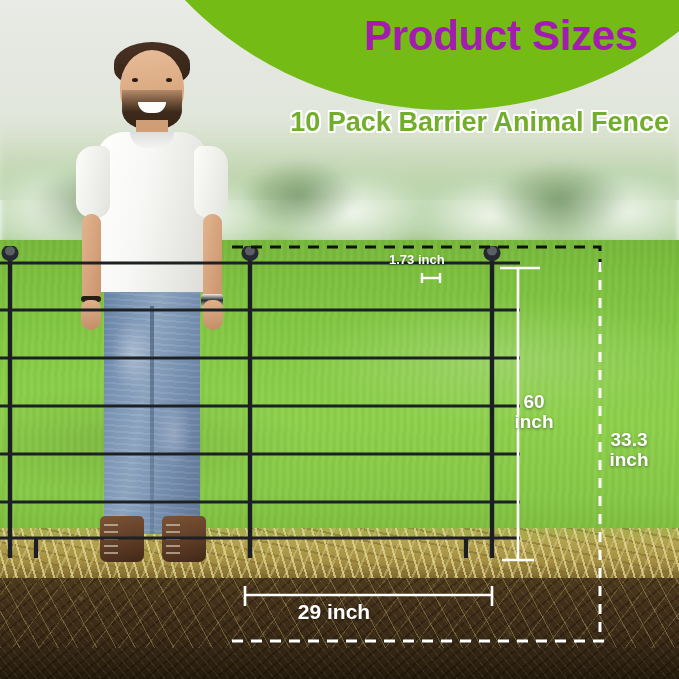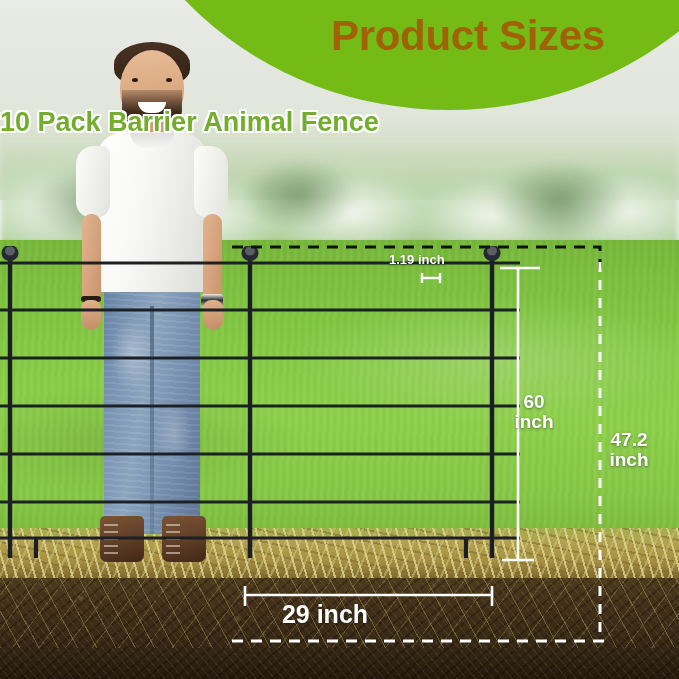--- a/index.html
+++ b/index.html
@@ -106,44 +106,44 @@
   .ph-boot.l{left:38px;} .ph-boot.r{left:100px;}
   .ph-boot:after{content:"";position:absolute;left:4px;top:8px;width:14px;height:30px;
        background:repeating-linear-gradient(180deg, rgba(235,225,210,.55) 0 2px, rgba(0,0,0,0) 2px 7px);}
   .ph-watch{position:absolute;left:139px;top:256px;width:22px;height:14px;border-radius:3px;
        background:linear-gradient(180deg,#ececec 0%,#2d2d2d 45%,#dcdcdc 100%);}
   .ph-band{position:absolute;left:19px;top:258px;width:20px;height:6px;border-radius:3px;background:#2a1d16;}
 
   
   .banner{position:absolute;right:-120px;top:-210px;width:700px;height:320px;
        background:#74bc15;border-radius:0 0 50% 50%/0 0 100% 100%;}
-  .banner-title{position:absolute;right:8px;top:15px;width:340px;text-align:left;
-       color:#a16207;font-size:42px;font-weight:bold;letter-spacing:-.3px;line-height:1;white-space:nowrap;}
-
-  .subtitle{position:absolute;left:0;top:106px;width:679px;
+  .banner-title{position:absolute;right:8px;top:15px;width:340px;text-align:center;
+       color:#a21caf;font-size:42px;font-weight:bold;letter-spacing:-.3px;line-height:1;white-space:nowrap;}
+
+  .subtitle{position:absolute;left:0;top:106px;width:679px;text-align:right;padding-right:10px;
        box-sizing:border-box;color:#72ad2c;font-size:27px;font-weight:bold;line-height:1.22;
        text-shadow:
          -1.6px -1.6px 0 #ffffff, 1.6px -1.6px 0 #ffffff,
          -1.6px 1.6px 0 #ffffff, 1.6px 1.6px 0 #ffffff,
          0 -1.9px 0 #ffffff, 0 1.9px 0 #ffffff,
          -1.9px 0 0 #ffffff, 1.9px 0 0 #ffffff;}
   .subtitle div{white-space:nowrap;}
 
   
   .fence{position:absolute;left:0;top:246px;width:520px;height:312px;}
   .fence svg{display:block;}
 
   
   .dim-svg{position:absolute;left:0;top:0;width:679px;height:679px;pointer-events:none;}
   .lbl{position:absolute;color:#ffffff;font-weight:bold;line-height:1.06;text-align:center;
        text-shadow:0 1px 3px rgba(0,0,0,.45);}
   .lbl-145{left:389px;top:253px;font-size:13px;}
   .lbl-40{left:508px;top:392px;font-size:19px;width:52px;}
   .lbl-472{left:598px;top:430px;font-size:19px;width:62px;}
-  .lbl-29{left:325px;top:601px;font-size:25px;transform:translateX(-50%);}
+  .lbl-29{left:334px;top:601px;font-size:21px;transform:translateX(-50%);}
 </style>
 </head>
 <body>
 
 <div id="stage">
 
   <div class="sky"></div>
   <div class="shrubs"></div>
   <div class="treeline"></div>
   <div class="lawn"></div>
@@ -283,27 +283,27 @@
       <line x1="440" y1="273" x2="440" y2="283"></line>
     </g>
 
     <g stroke="#ffffff" stroke-width="2.6">
       <line x1="245" y1="595" x2="492" y2="595"></line>
       <line x1="245" y1="586" x2="245" y2="606"></line>
       <line x1="492" y1="586" x2="492" y2="606"></line>
     </g>
   </svg>
 
-  <div class="lbl lbl-145">1.19 inch</div>
+  <div class="lbl lbl-145">1.73 inch</div>
   <div class="lbl lbl-40">
     <div>60</div>
     <div>inch</div>
   </div>
   <div class="lbl lbl-472">
-    <div>47.2</div>
+    <div>33.3</div>
     <div>inch</div>
   </div>
   <div class="lbl lbl-29">29 inch</div>
 
   <div class="subtitle">
     <div>10 Pack Barrier Animal Fence</div>
   </div>
 
   <div class="banner"></div>
   <div class="banner-title">Product Sizes</div>

